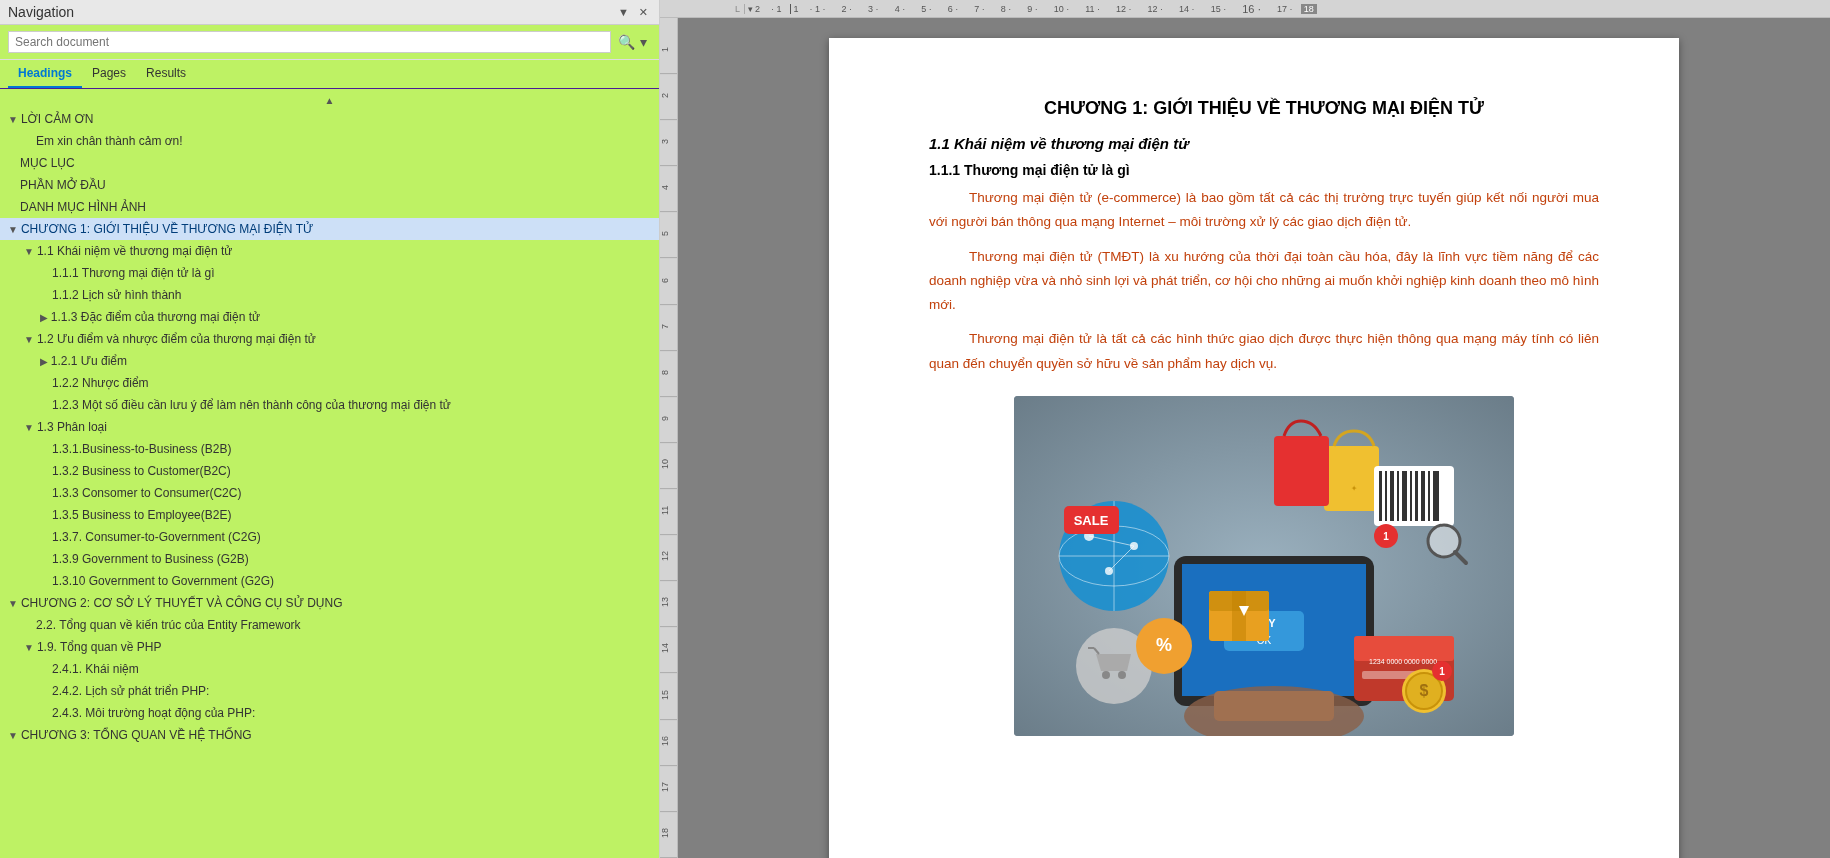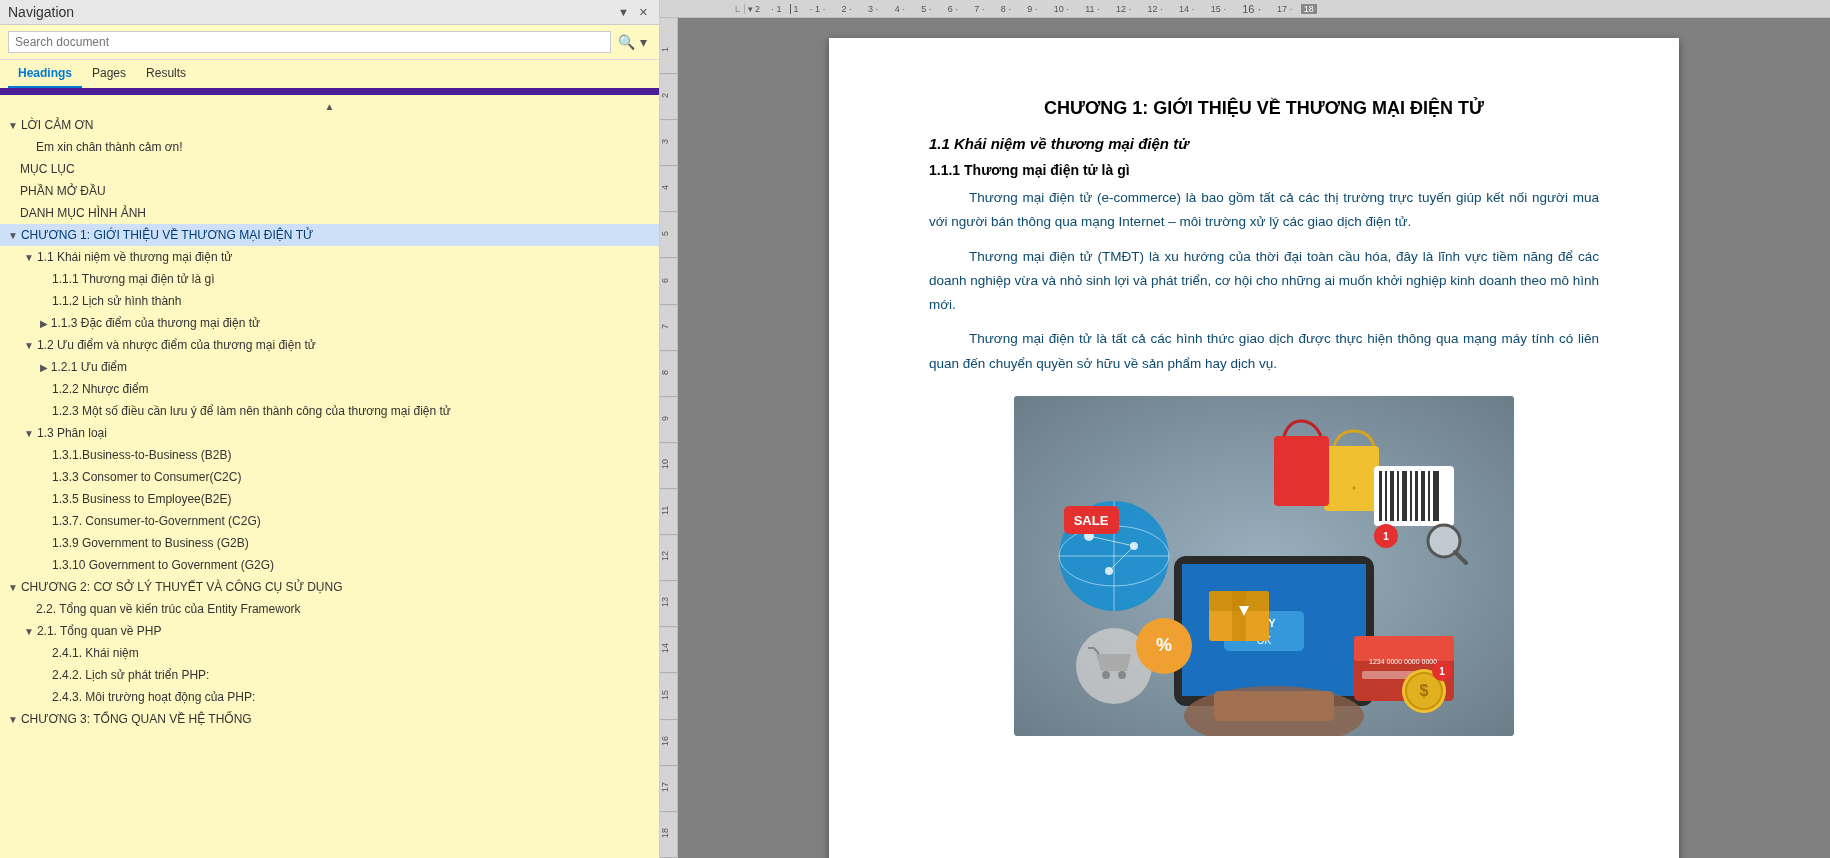--- a/index.html
+++ b/index.html
@@ -2,21 +2,21 @@
 <html><head>
   <meta charset="utf-8">
   <style>
     * { box-sizing: border-box; margin: 0; padding: 0; }
     body { font-family: 'Segoe UI', Arial, sans-serif; font-size: 13px; background: #f0f0f0; display: flex; height: 858px; overflow: hidden; }
 
     
     .nav-panel {
       width: 660px;
       min-width: 660px;
-      background: #fef9c3;
+      background: #bef264;
       border-right: 1px solid #ccc;
       display: flex;
       flex-direction: column;
       height: 858px;
     }
     .nav-header {
       background: #e8e8e8;
       padding: 4px 8px;
       display: flex;
       align-items: center;
@@ -56,21 +56,21 @@
     .search-btn {
       background: none;
       border: none;
       cursor: pointer;
       font-size: 14px;
       color: #555;
       padding: 2px 4px;
     }
     .tabs-bar {
       display: flex;
-      border-bottom: 7px solid #4c1d95;
+      border-bottom: 1px solid #4c1d95;
       padding: 0 8px;
     }
     .tab {
       padding: 6px 10px;
       font-size: 12px;
       cursor: pointer;
       color: #333;
       border-bottom: 2px solid transparent;
     }
     .tab.active {
@@ -194,21 +194,21 @@
       font-size: 14px;
       font-weight: bold;
       margin-bottom: 8px;
       color: #000;
     }
     .para {
       font-size: 13.5px;
       line-height: 1.8;
       text-indent: 40px;
       margin-bottom: 10px;
-      color: #0c4a6e;
+      color: #c2410c;
       text-align: justify;
     }
     .doc-image {
       width: 500px;
       height: 340px;
       margin: 20px auto;
       display: block;
       background: linear-gradient(135deg, #9ca3af 0%, #6b7280 100%);
       border-radius: 4px;
       position: relative;
@@ -325,20 +325,25 @@
           <span>1.3 Phân loại</span>
         </div>
         <div class="tree-item">
           <span class="indent" style="width: 32px; display: inline-block;"></span>
           <span class="no-arrow"></span>
           <span>1.3.1.Business-to-Business (B2B)</span>
         </div>
         <div class="tree-item">
           <span class="indent" style="width: 32px; display: inline-block;"></span>
           <span class="no-arrow"></span>
+          <span>1.3.2 Business to Customer(B2C)</span>
+        </div>
+        <div class="tree-item">
+          <span class="indent" style="width: 32px; display: inline-block;"></span>
+          <span class="no-arrow"></span>
           <span>1.3.3 Consomer to Consumer(C2C)</span>
         </div>
         <div class="tree-item">
           <span class="indent" style="width: 32px; display: inline-block;"></span>
           <span class="no-arrow"></span>
           <span>1.3.5 Business to Employee(B2E)</span>
         </div>
         <div class="tree-item">
           <span class="indent" style="width: 32px; display: inline-block;"></span>
           <span class="no-arrow"></span>
@@ -360,21 +365,21 @@
           <span>CHƯƠNG 2: CƠ SỞ LÝ THUYẾT VÀ CÔNG CỤ SỬ DỤNG</span>
         </div>
         <div class="tree-item">
           <span class="indent" style="width: 16px; display: inline-block;"></span>
           <span class="no-arrow"></span>
           <span>2.2. Tổng quan về kiến trúc của Entity Framework</span>
         </div>
         <div class="tree-item">
           <span class="indent" style="width: 16px; display: inline-block;"></span>
           <span class="arrow">▼ </span>
-          <span>2.1. Tổng quan về PHP</span>
+          <span>1.9. Tổng quan về PHP</span>
         </div>
         <div class="tree-item">
           <span class="indent" style="width: 32px; display: inline-block;"></span>
           <span class="no-arrow"></span>
           <span>2.4.1.  Khái niệm</span>
         </div>
         <div class="tree-item">
           <span class="indent" style="width: 32px; display: inline-block;"></span>
           <span class="no-arrow"></span>
           <span>2.4.2.  Lịch sử phát triển PHP:</span>

